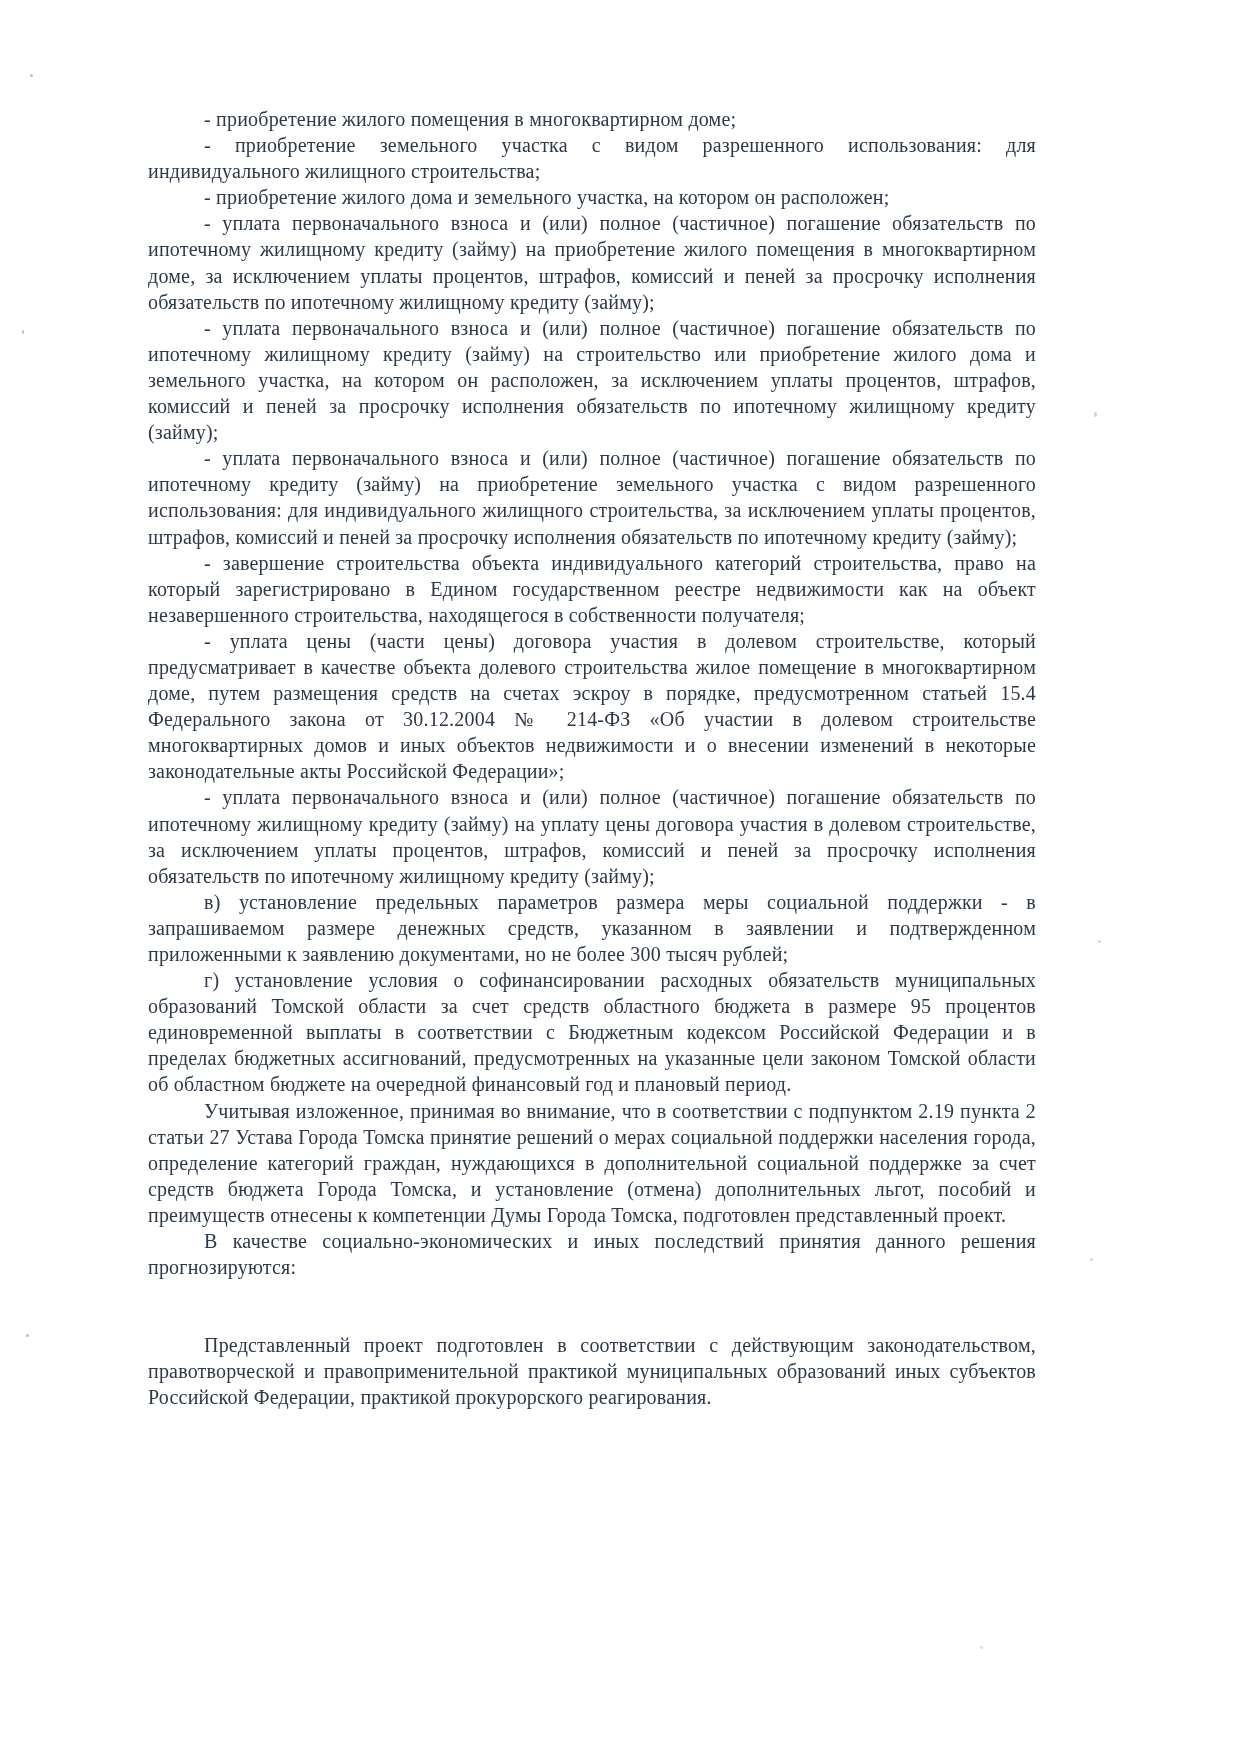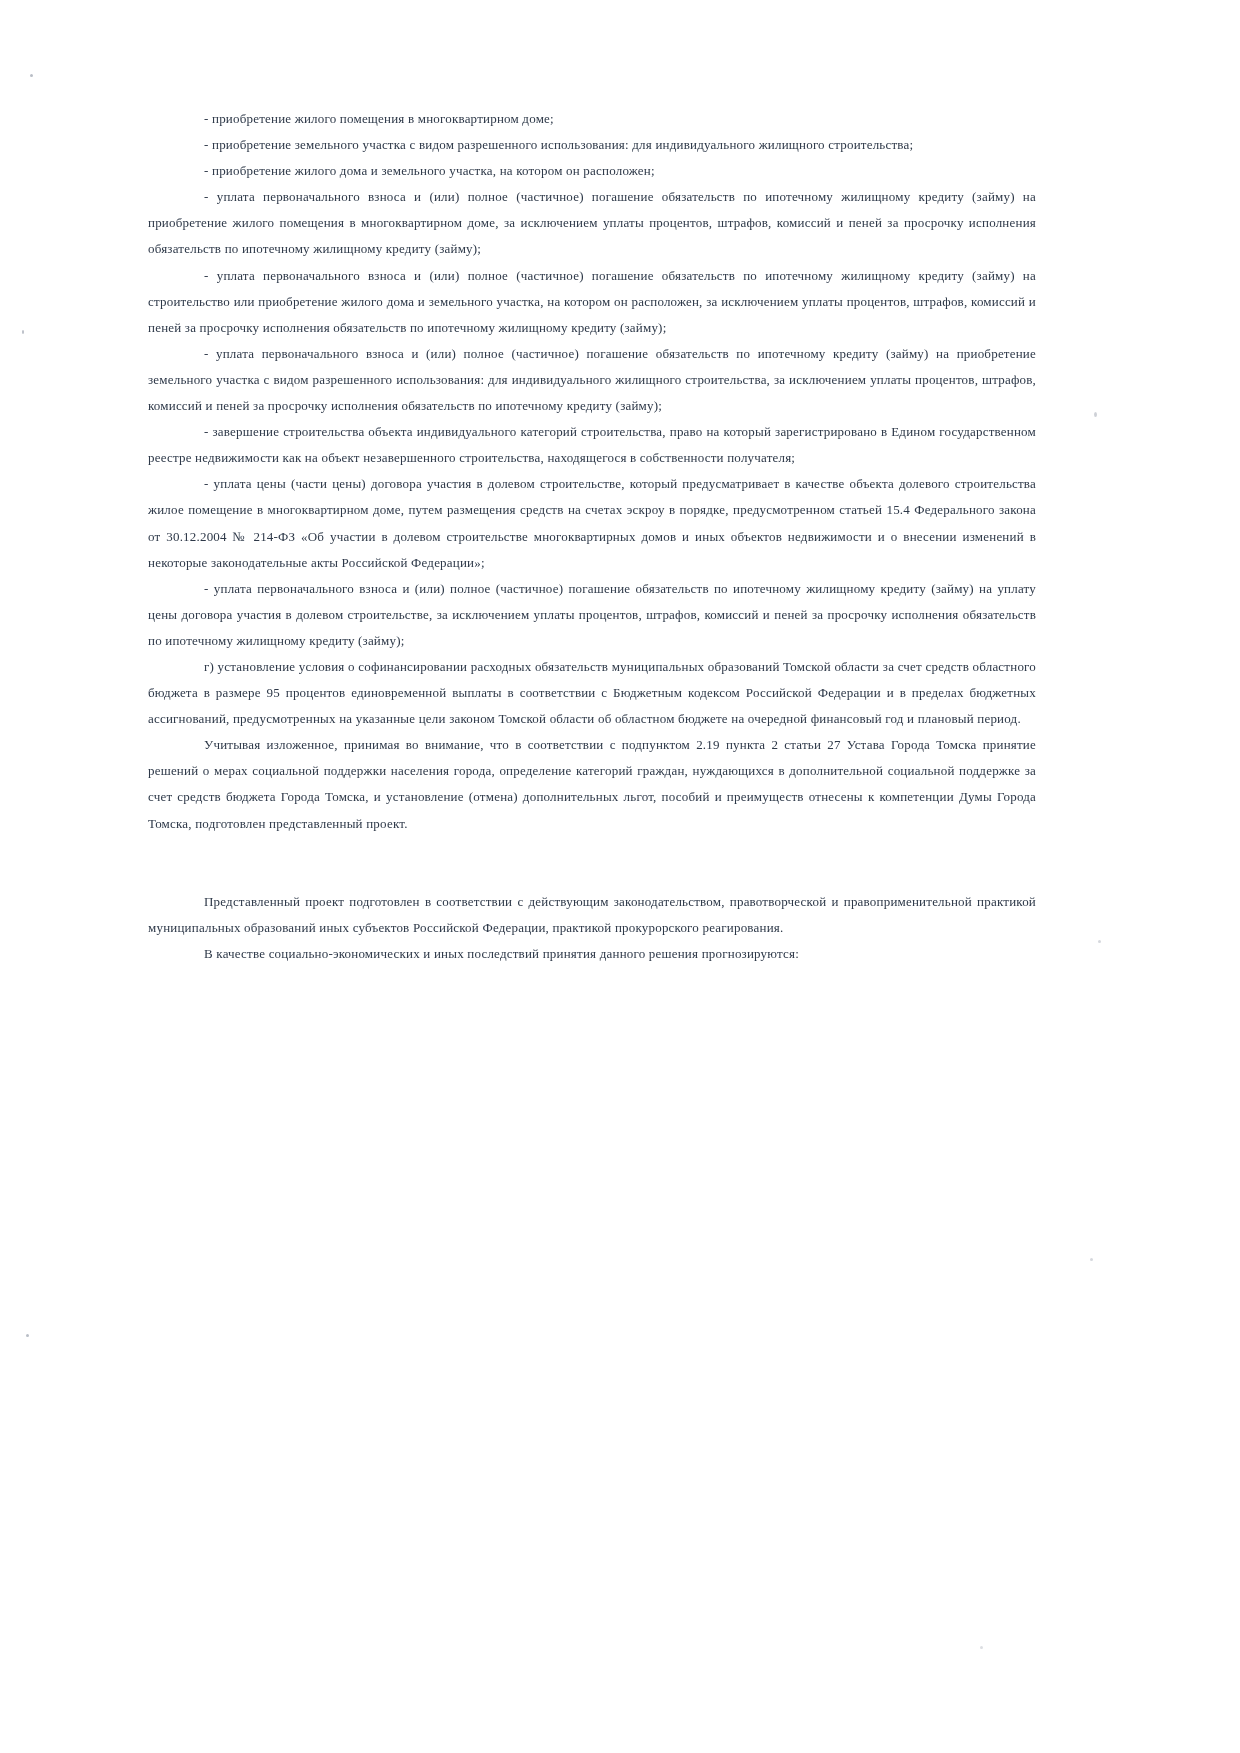--- a/index.html
+++ b/index.html
@@ -14,21 +14,21 @@
     background: #ffffff;
     overflow: hidden;
     font-family: "Liberation Serif", "DejaVu Serif", serif;
   }
   .text-block {
     position: absolute;
     top: 106px;
     left: 148px;
     width: 888px;
     color: #2d3848;
-    font-size: 13px;
+    font-size: 20px;
     line-height: 26.1px;
     letter-spacing: 0.2px;
   }
   .para {
     margin: 0;
     text-align: justify;
     text-indent: 56px;
     text-justify: inter-word;
   }
   .para.gap-before {
@@ -64,19 +64,20 @@
   <div class="text-block">
     <p class="para">- приобретение жилого помещения в многоквартирном доме;</p>
     <p class="para">- приобретение земельного участка с видом разрешенного использования: для индивидуального жилищного строительства;</p>
     <p class="para">- приобретение жилого дома и земельного участка, на котором он расположен;</p>
     <p class="para">- уплата первоначального взноса и (или) полное (частичное) погашение обязательств по ипотечному жилищному кредиту (займу) на приобретение жилого помещения в многоквартирном доме, за исключением уплаты процентов, штрафов, комиссий и пеней за просрочку исполнения обязательств по ипотечному жилищному кредиту (займу);</p>
     <p class="para">- уплата первоначального взноса и (или) полное (частичное) погашение обязательств по ипотечному жилищному кредиту (займу) на строительство или приобретение жилого дома и земельного участка, на котором он расположен, за исключением уплаты процентов, штрафов, комиссий и пеней за просрочку исполнения обязательств по ипотечному жилищному кредиту (займу);</p>
     <p class="para">- уплата первоначального взноса и (или) полное (частичное) погашение обязательств по ипотечному кредиту (займу) на приобретение земельного участка с видом разрешенного использования: для индивидуального жилищного строительства, за исключением уплаты процентов, штрафов, комиссий и пеней за просрочку исполнения обязательств по ипотечному кредиту (займу);</p>
     <p class="para">- завершение строительства объекта индивидуального категорий строительства, право на который зарегистрировано в Едином государственном реестре недвижимости как на объект незавершенного строительства, находящегося в собственности получателя;</p>
     <p class="para">- уплата цены (части цены) договора участия в долевом строительстве, который предусматривает в качестве объекта долевого строительства жилое помещение в многоквартирном доме, путем размещения средств на счетах эскроу в порядке, предусмотренном статьей 15.4 Федерального закона от 30.12.2004 № 214-ФЗ «Об участии в долевом строительстве многоквартирных домов и иных объектов недвижимости и о внесении изменений в некоторые законодательные акты Российской Федерации»;</p>
     <p class="para">- уплата первоначального взноса и (или) полное (частичное) погашение обязательств по ипотечному жилищному кредиту (займу) на уплату цены договора участия в долевом строительстве, за исключением уплаты процентов, штрафов, комиссий и пеней за просрочку исполнения обязательств по ипотечному жилищному кредиту (займу);</p>
+    <p class="para">в) установление предельных параметров размера меры социальной поддержки - в запрашиваемом размере денежных средств, указанном в заявлении и подтвержденном приложенными к заявлению документами, но не более 300 тысяч рублей;</p>
     <p class="para">г) установление условия о софинансировании расходных обязательств муниципальных образований Томской области за счет средств областного бюджета в размере 95 процентов единовременной выплаты в соответствии с Бюджетным кодексом Российской Федерации и в пределах бюджетных ассигнований, предусмотренных на указанные цели законом Томской области об областном бюджете на очередной финансовый год и плановый период.</p>
     <p class="para">Учитывая изложенное, принимая во внимание, что в соответствии с подпунктом 2.19 пункта 2 статьи 27 Устава Города Томска принятие решений о мерах социальной поддержки населения города, определение категорий граждан, нуждающихся в дополнительной социальной поддержке за счет средств бюджета Города Томска, и установление (отмена) дополнительных льгот, пособий и преимуществ отнесены к компетенции Думы Города Томска, подготовлен представленный проект.</p>
+    <p class="para">В качестве социально-экономических и иных последствий принятия данного решения прогнозируются:</p>
     <p class="para gap-before">Представленный проект подготовлен в соответствии с действующим законодательством, правотворческой и правоприменительной практикой муниципальных образований иных субъектов Российской Федерации, практикой прокурорского реагирования.</p>
-    <p class="para">В качестве социально-экономических и иных последствий принятия данного решения прогнозируются:</p>
   </div>
 
 </div>
 
 </body></html>

